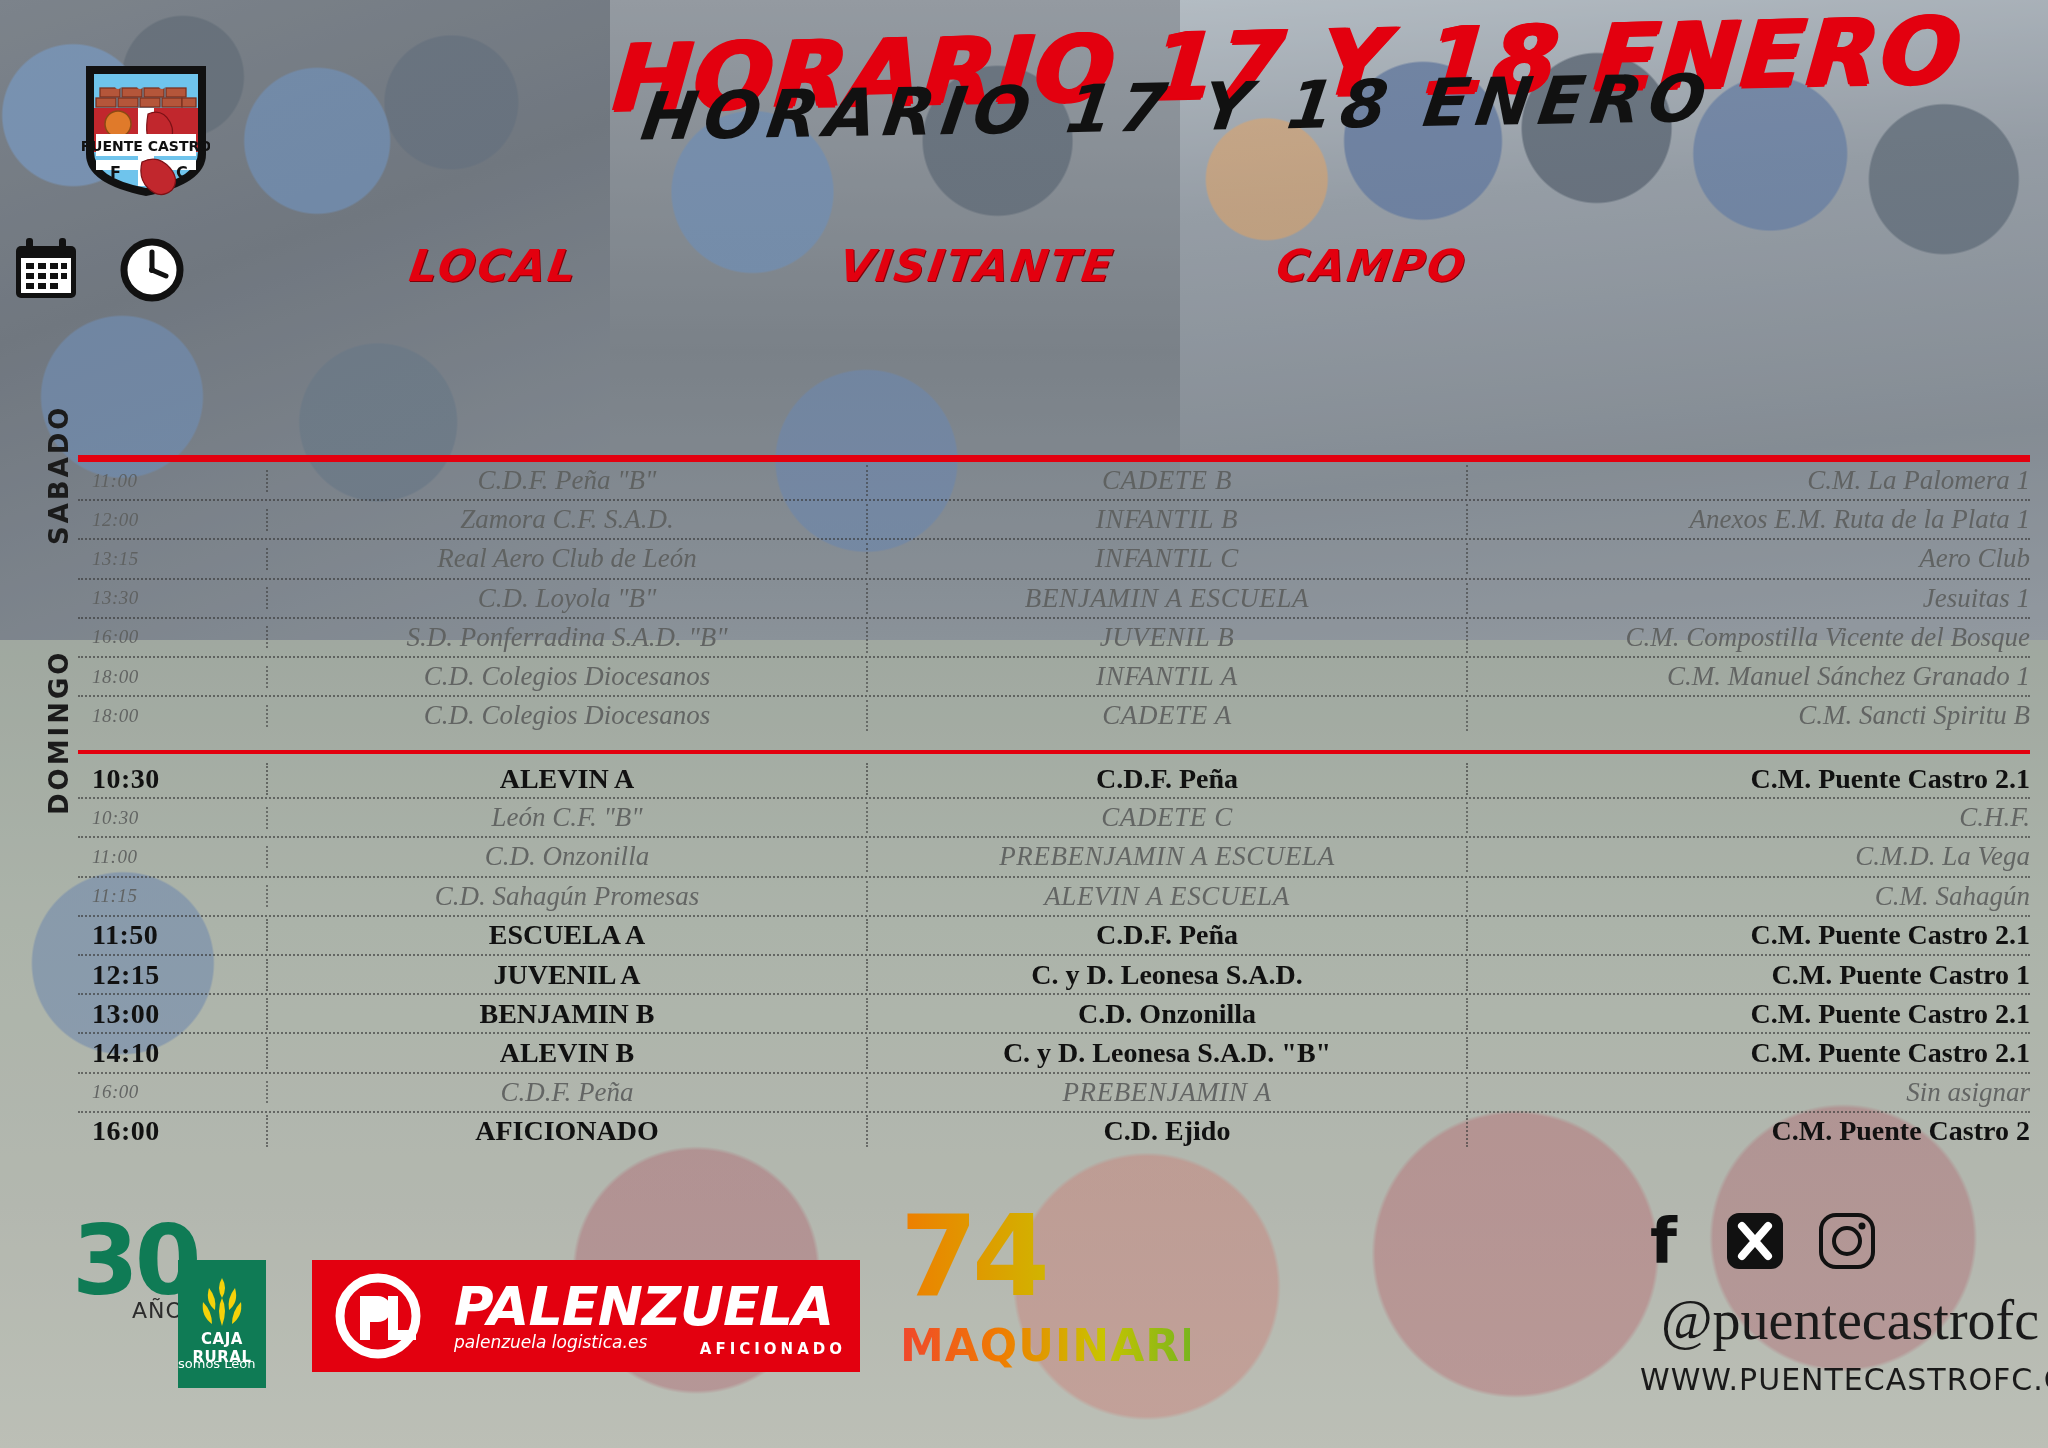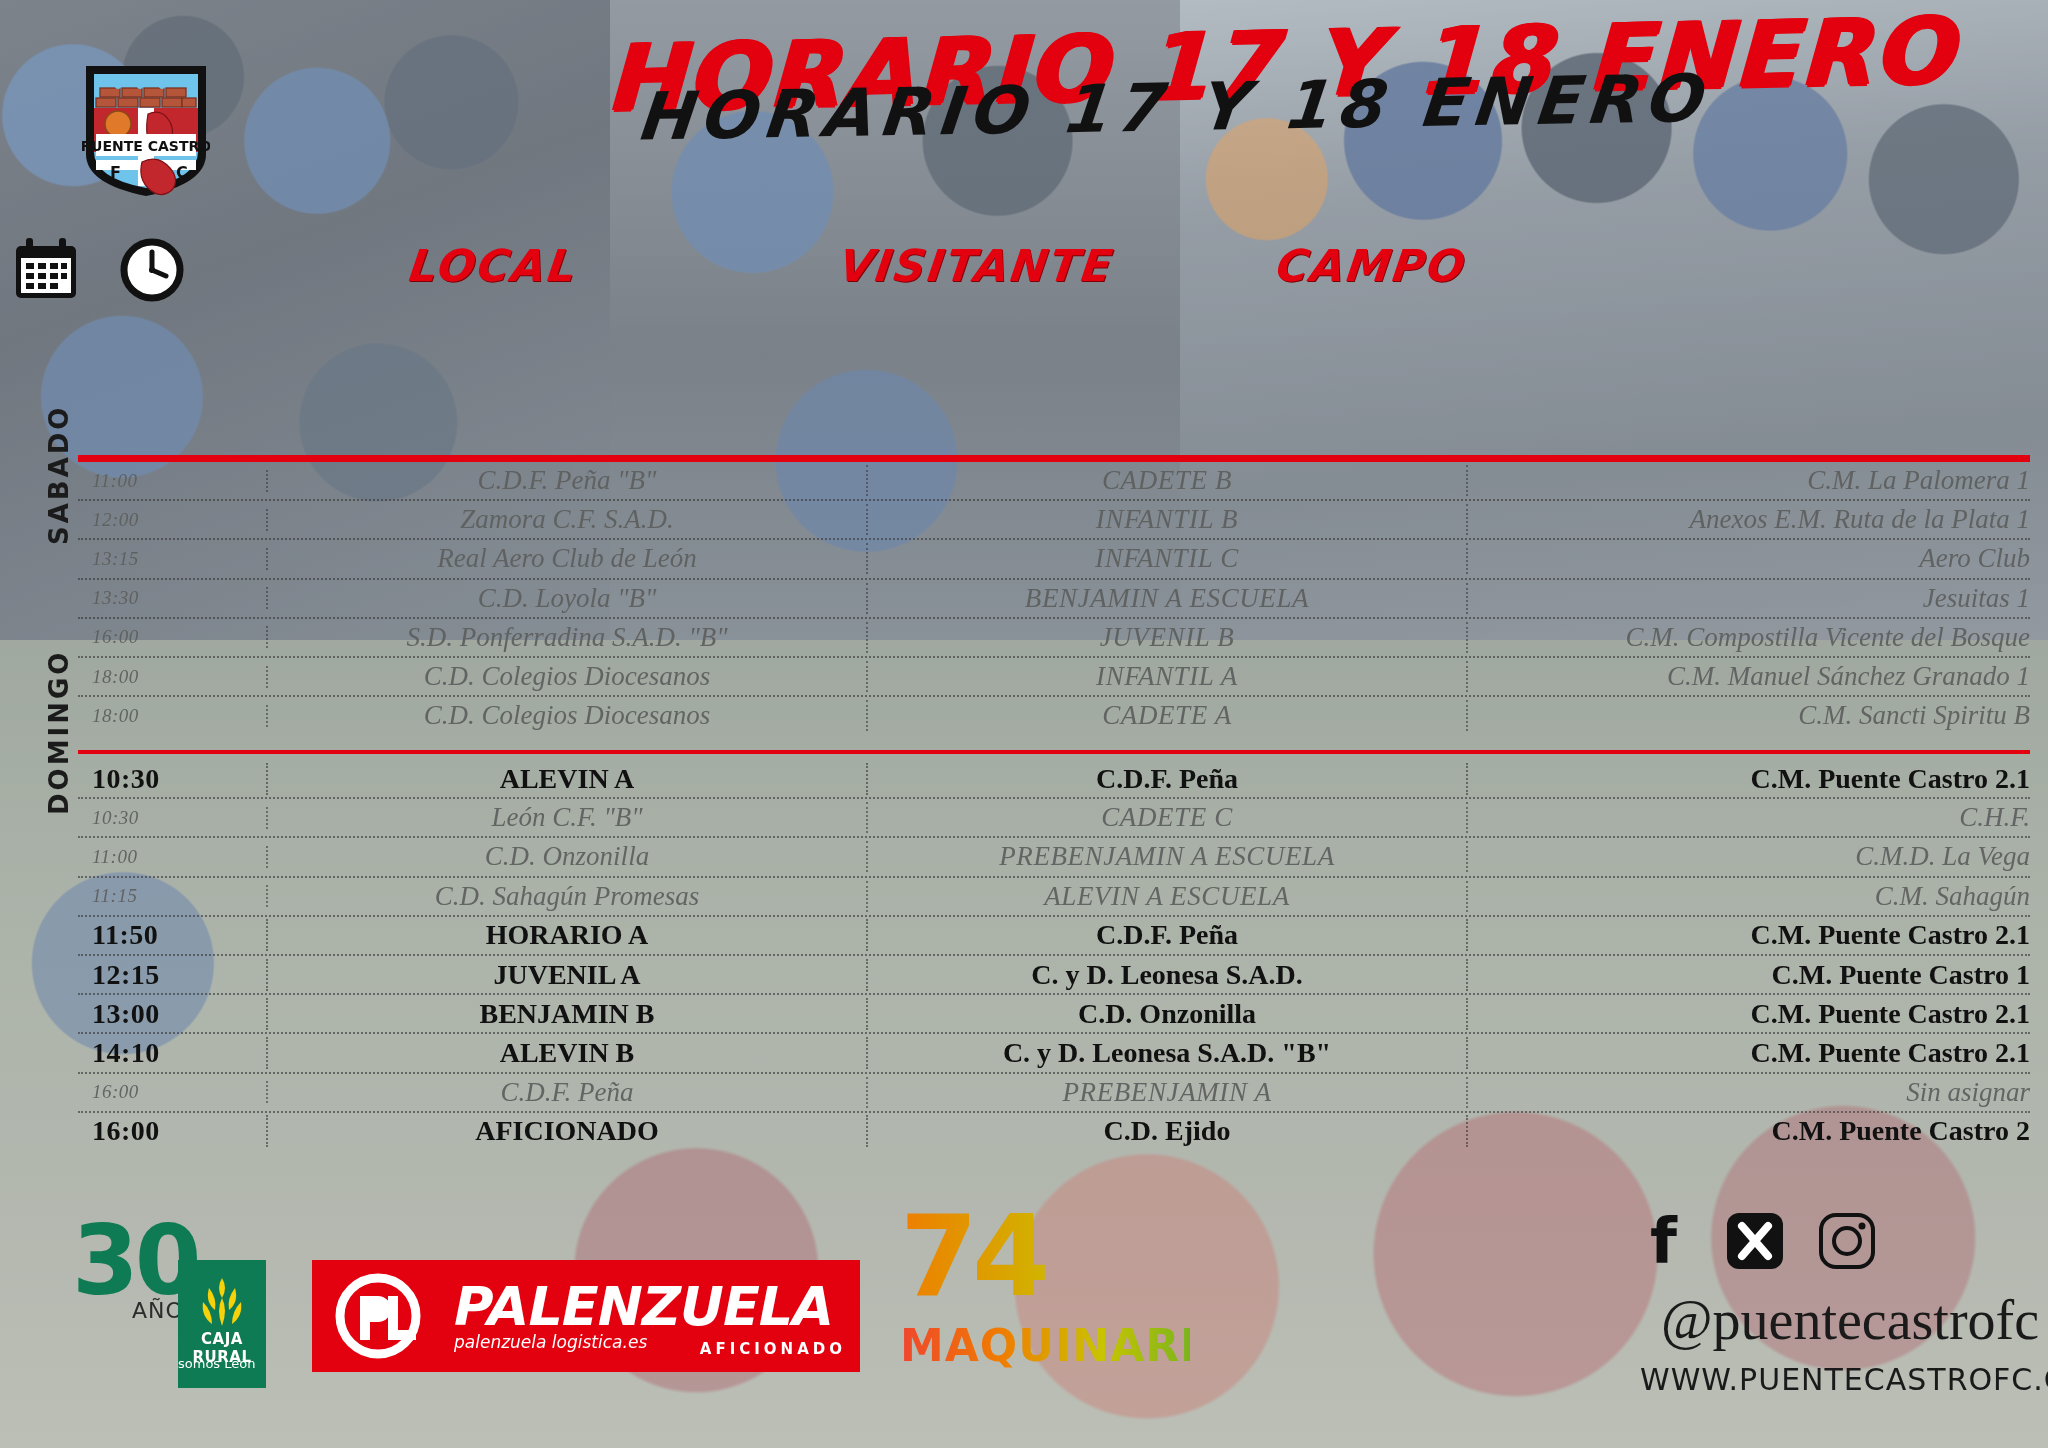--- a/index.html
+++ b/index.html
@@ -317,21 +317,21 @@
         <div class="cell c-campo">C.M.D. La Vega</div>
       </div>
       <div class="row away">
         <div class="cell c-time">11:15</div>
         <div class="cell c-local">C.D. Sahagún Promesas</div>
         <div class="cell c-visit">ALEVIN A ESCUELA</div>
         <div class="cell c-campo">C.M. Sahagún</div>
       </div>
       <div class="row home">
         <div class="cell c-time">11:50</div>
-        <div class="cell c-local">HORARIO A</div>
+        <div class="cell c-local">ESCUELA A</div>
         <div class="cell c-visit">C.D.F. Peña</div>
         <div class="cell c-campo">C.M. Puente Castro 2.1</div>
       </div>
       <div class="row home">
         <div class="cell c-time">12:15</div>
         <div class="cell c-local">JUVENIL A</div>
         <div class="cell c-visit">C. y D. Leonesa S.A.D.</div>
         <div class="cell c-campo">C.M. Puente Castro 1</div>
       </div>
       <div class="row home">

